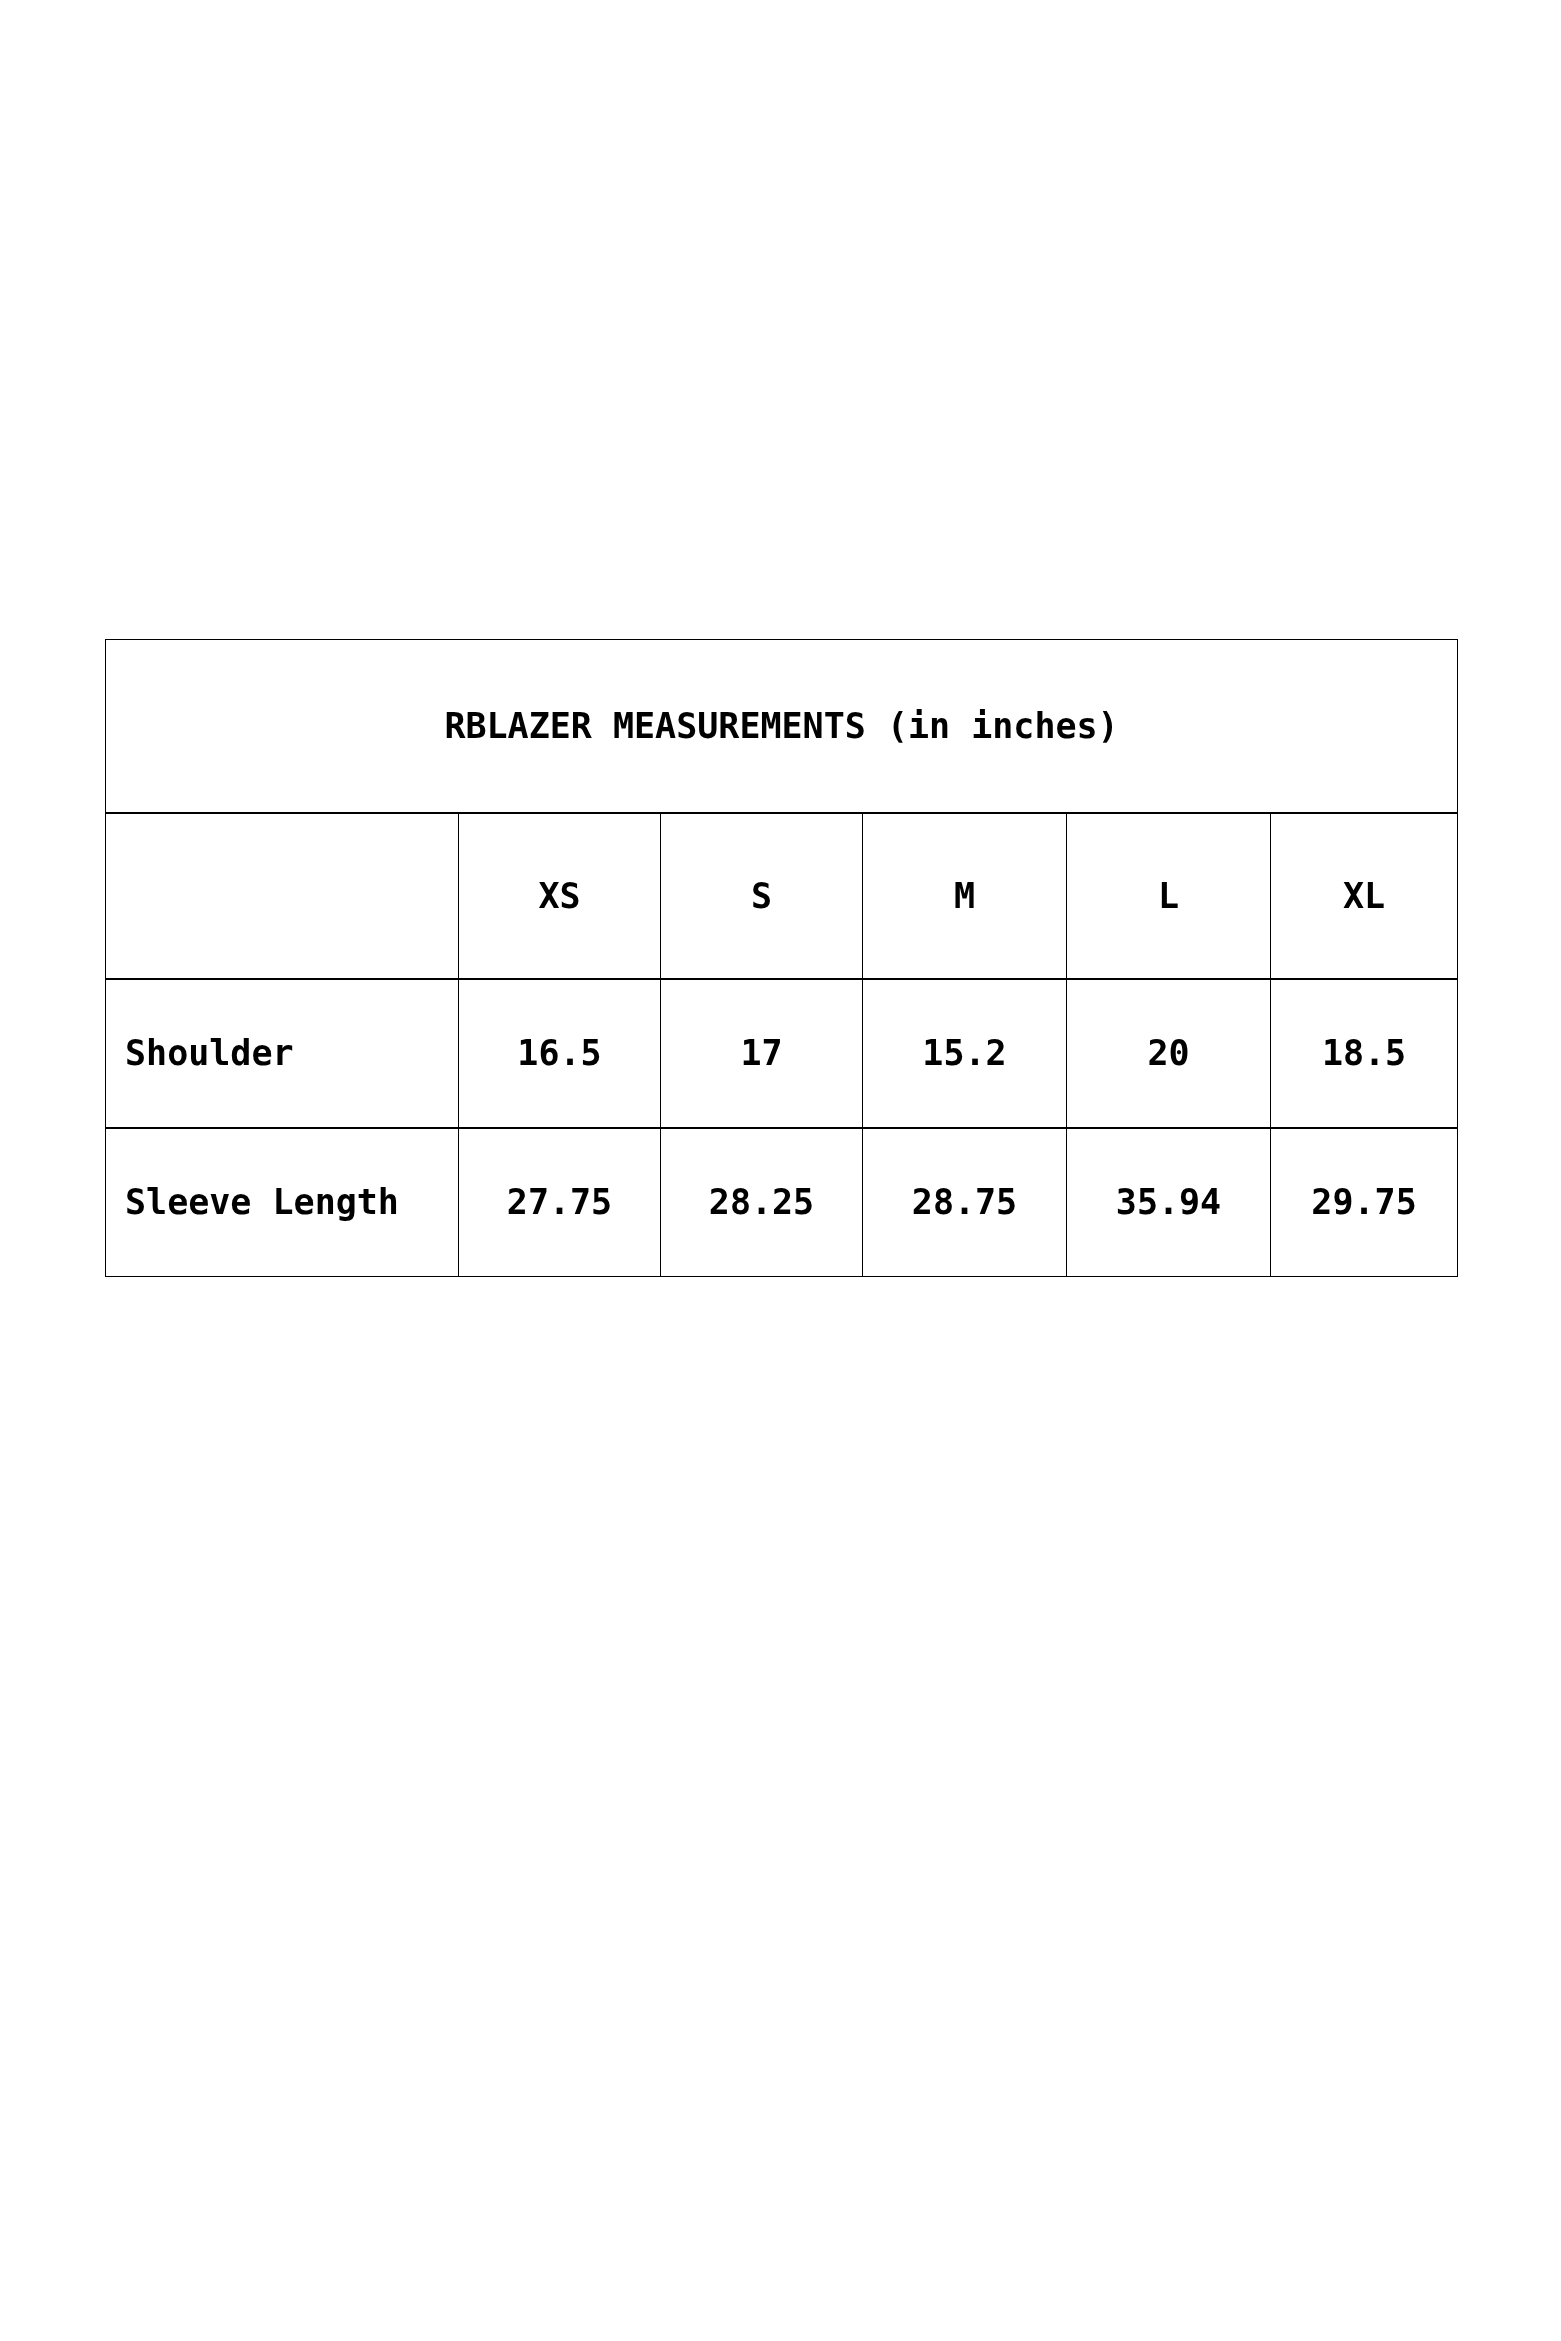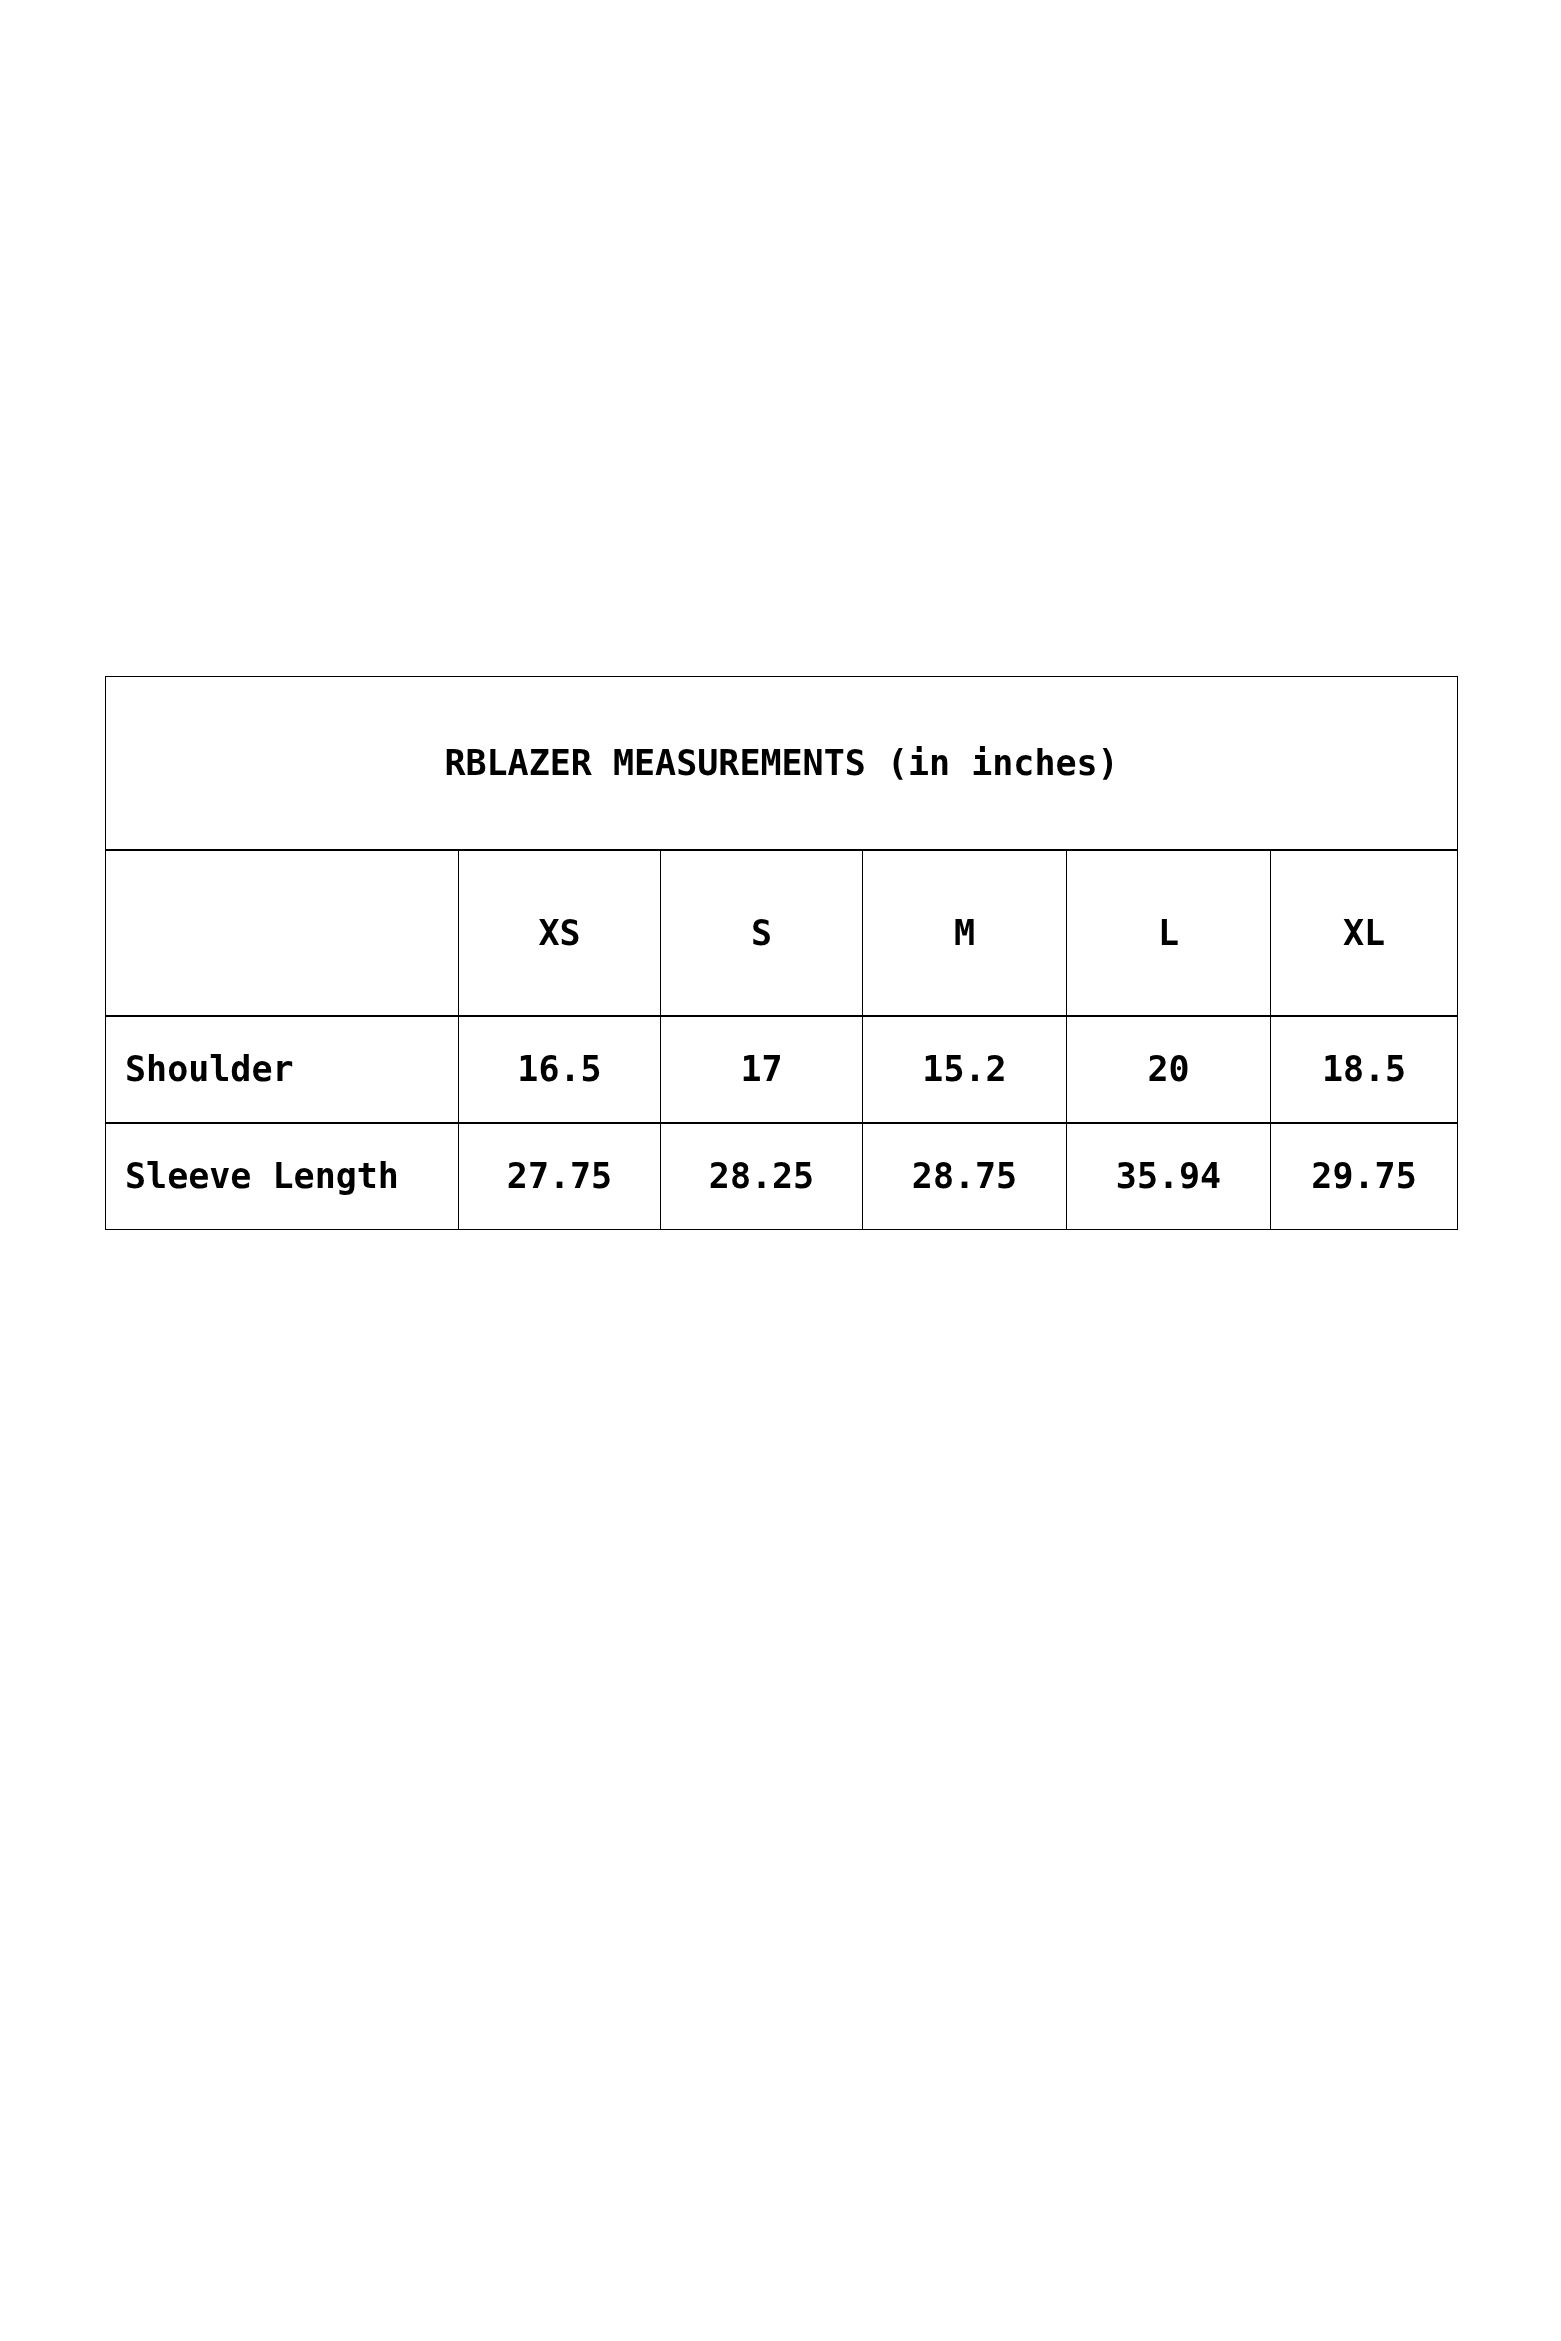--- a/index.html
+++ b/index.html
@@ -11,21 +11,21 @@
     position: relative;
     width: 1561px;
     height: 2342px;
     background: #ffffff;
     font-family: "DejaVu Sans Mono", monospace;
     color: #000000;
   }
   .size-chart {
     position: absolute;
     left: 105px;
-    top: 676px;
+    top: 639px;
   }
   table.measurements {
     border-collapse: collapse;
     table-layout: fixed;
     width: 1352px;
     border: 1.6px solid #000000;
   }
   table.measurements td, table.measurements th {
     vertical-align: middle;
     font-size: 35px;
@@ -39,21 +39,21 @@
   }
   td.title-cell {
     text-align: center;
     font-weight: 700;
   }
   tr.header-row {
     height: 166px;
     border-bottom: 2.3px solid #000000;
   }
   tr.data-row {
-    height: 107px;
+    height: 149px;
     border-bottom: 2.3px solid #000000;
   }
   tr.data-row:last-child {
     border-bottom: none;
   }
   .vline {
     border-left: 1.6px solid #000000;
   }
   th.size-header {
     font-weight: 700;

